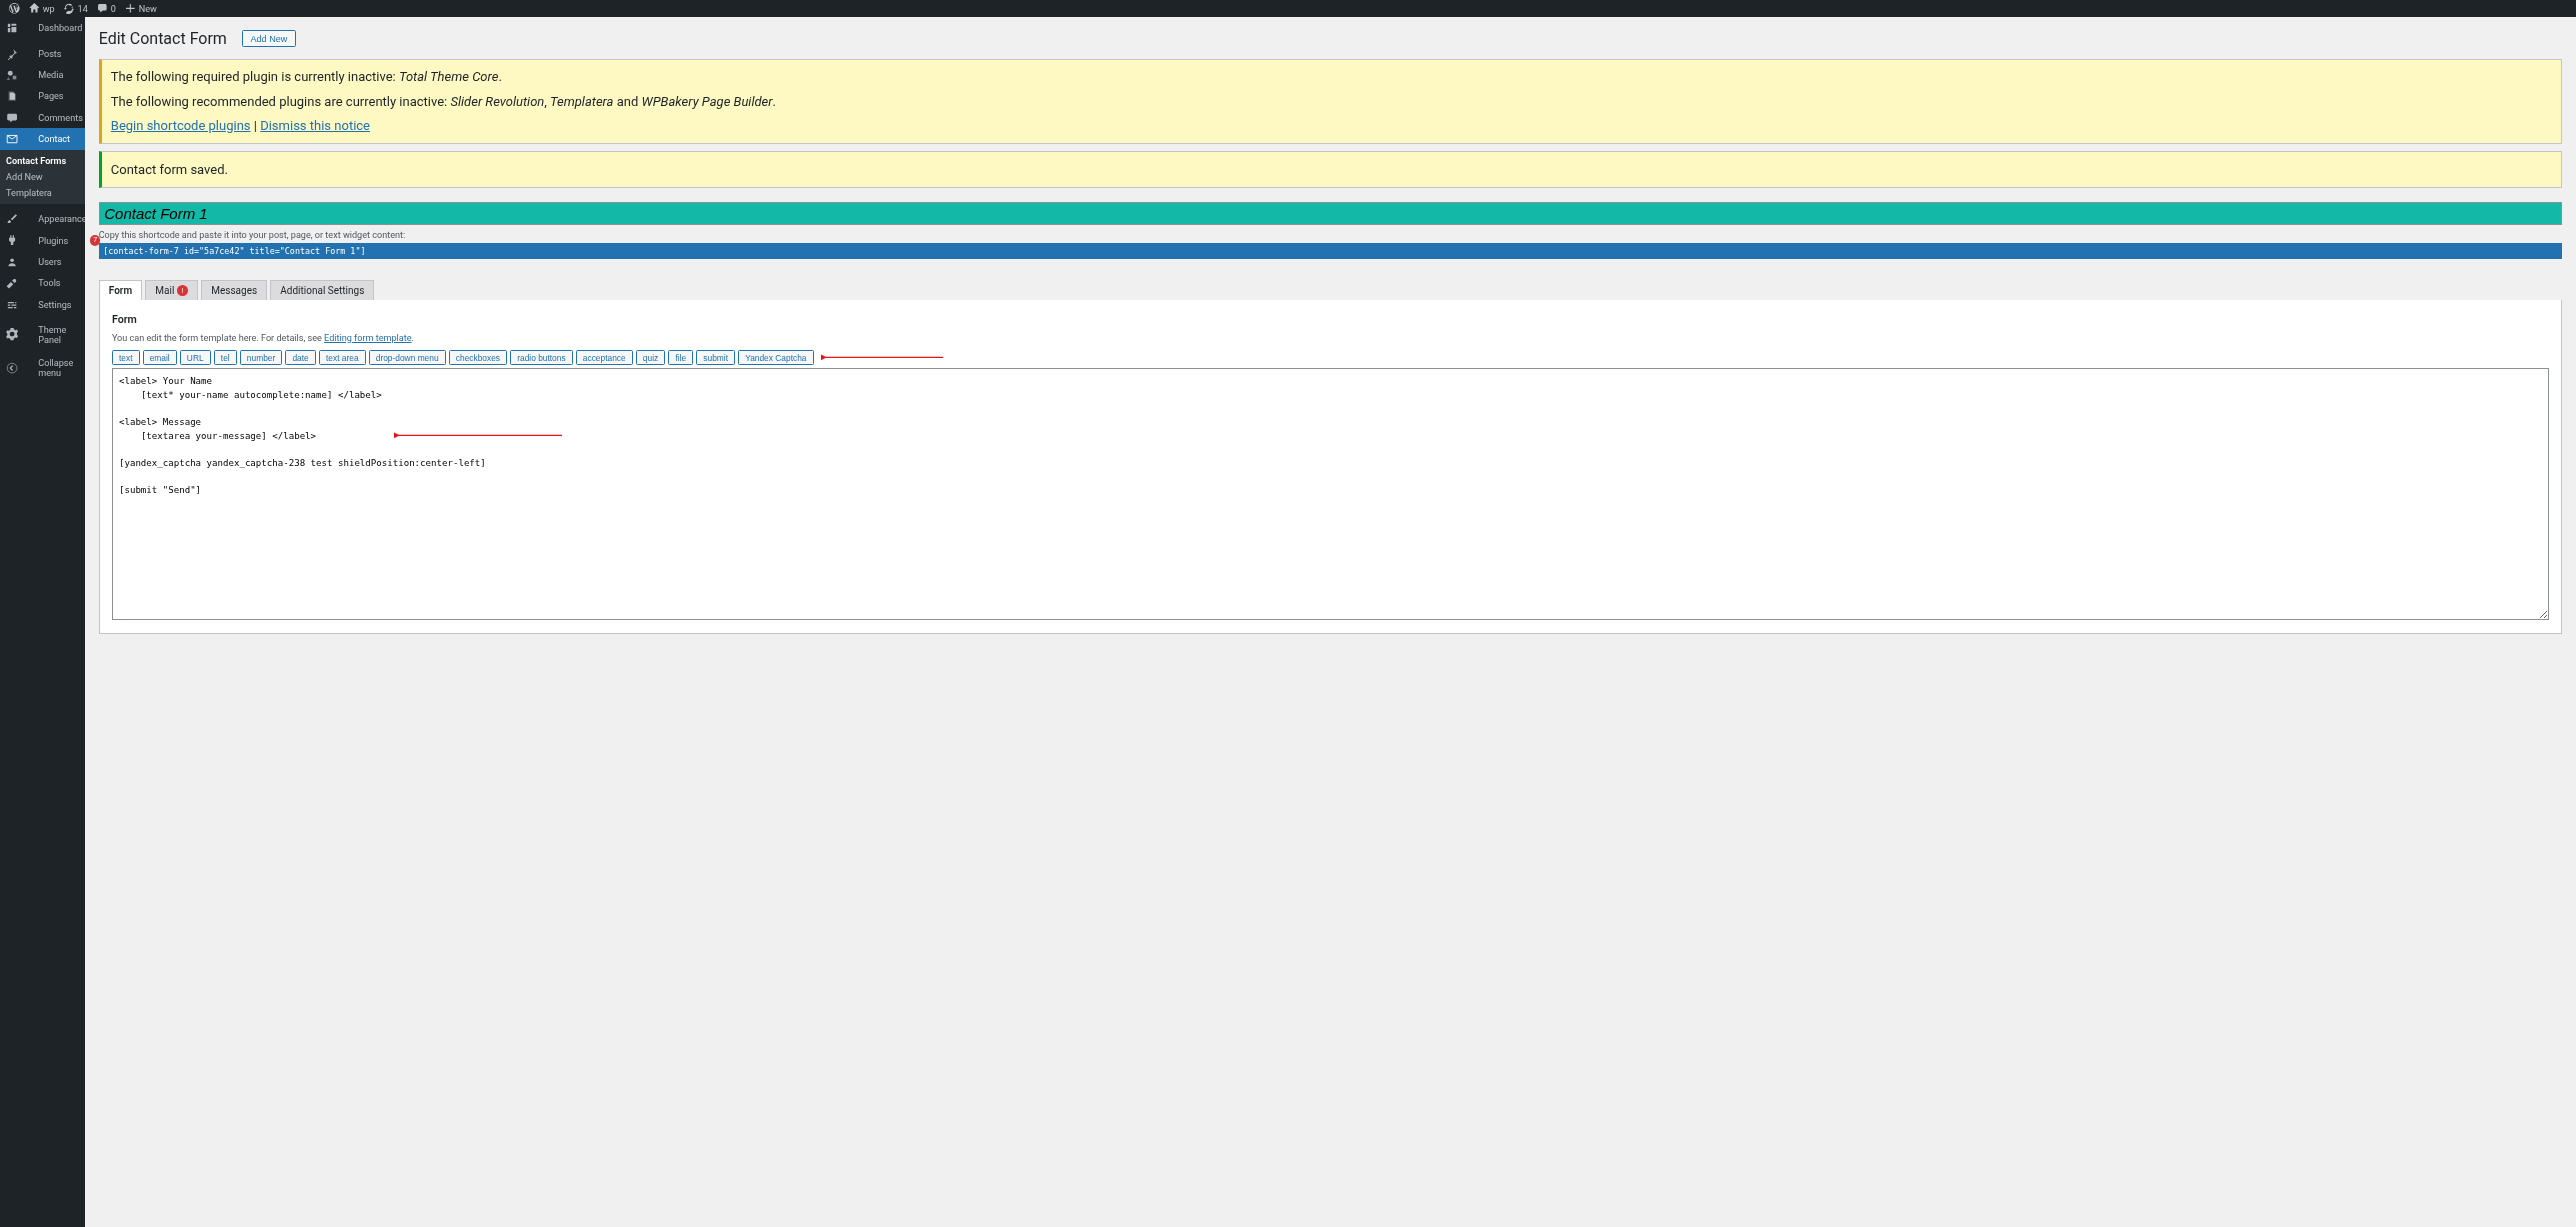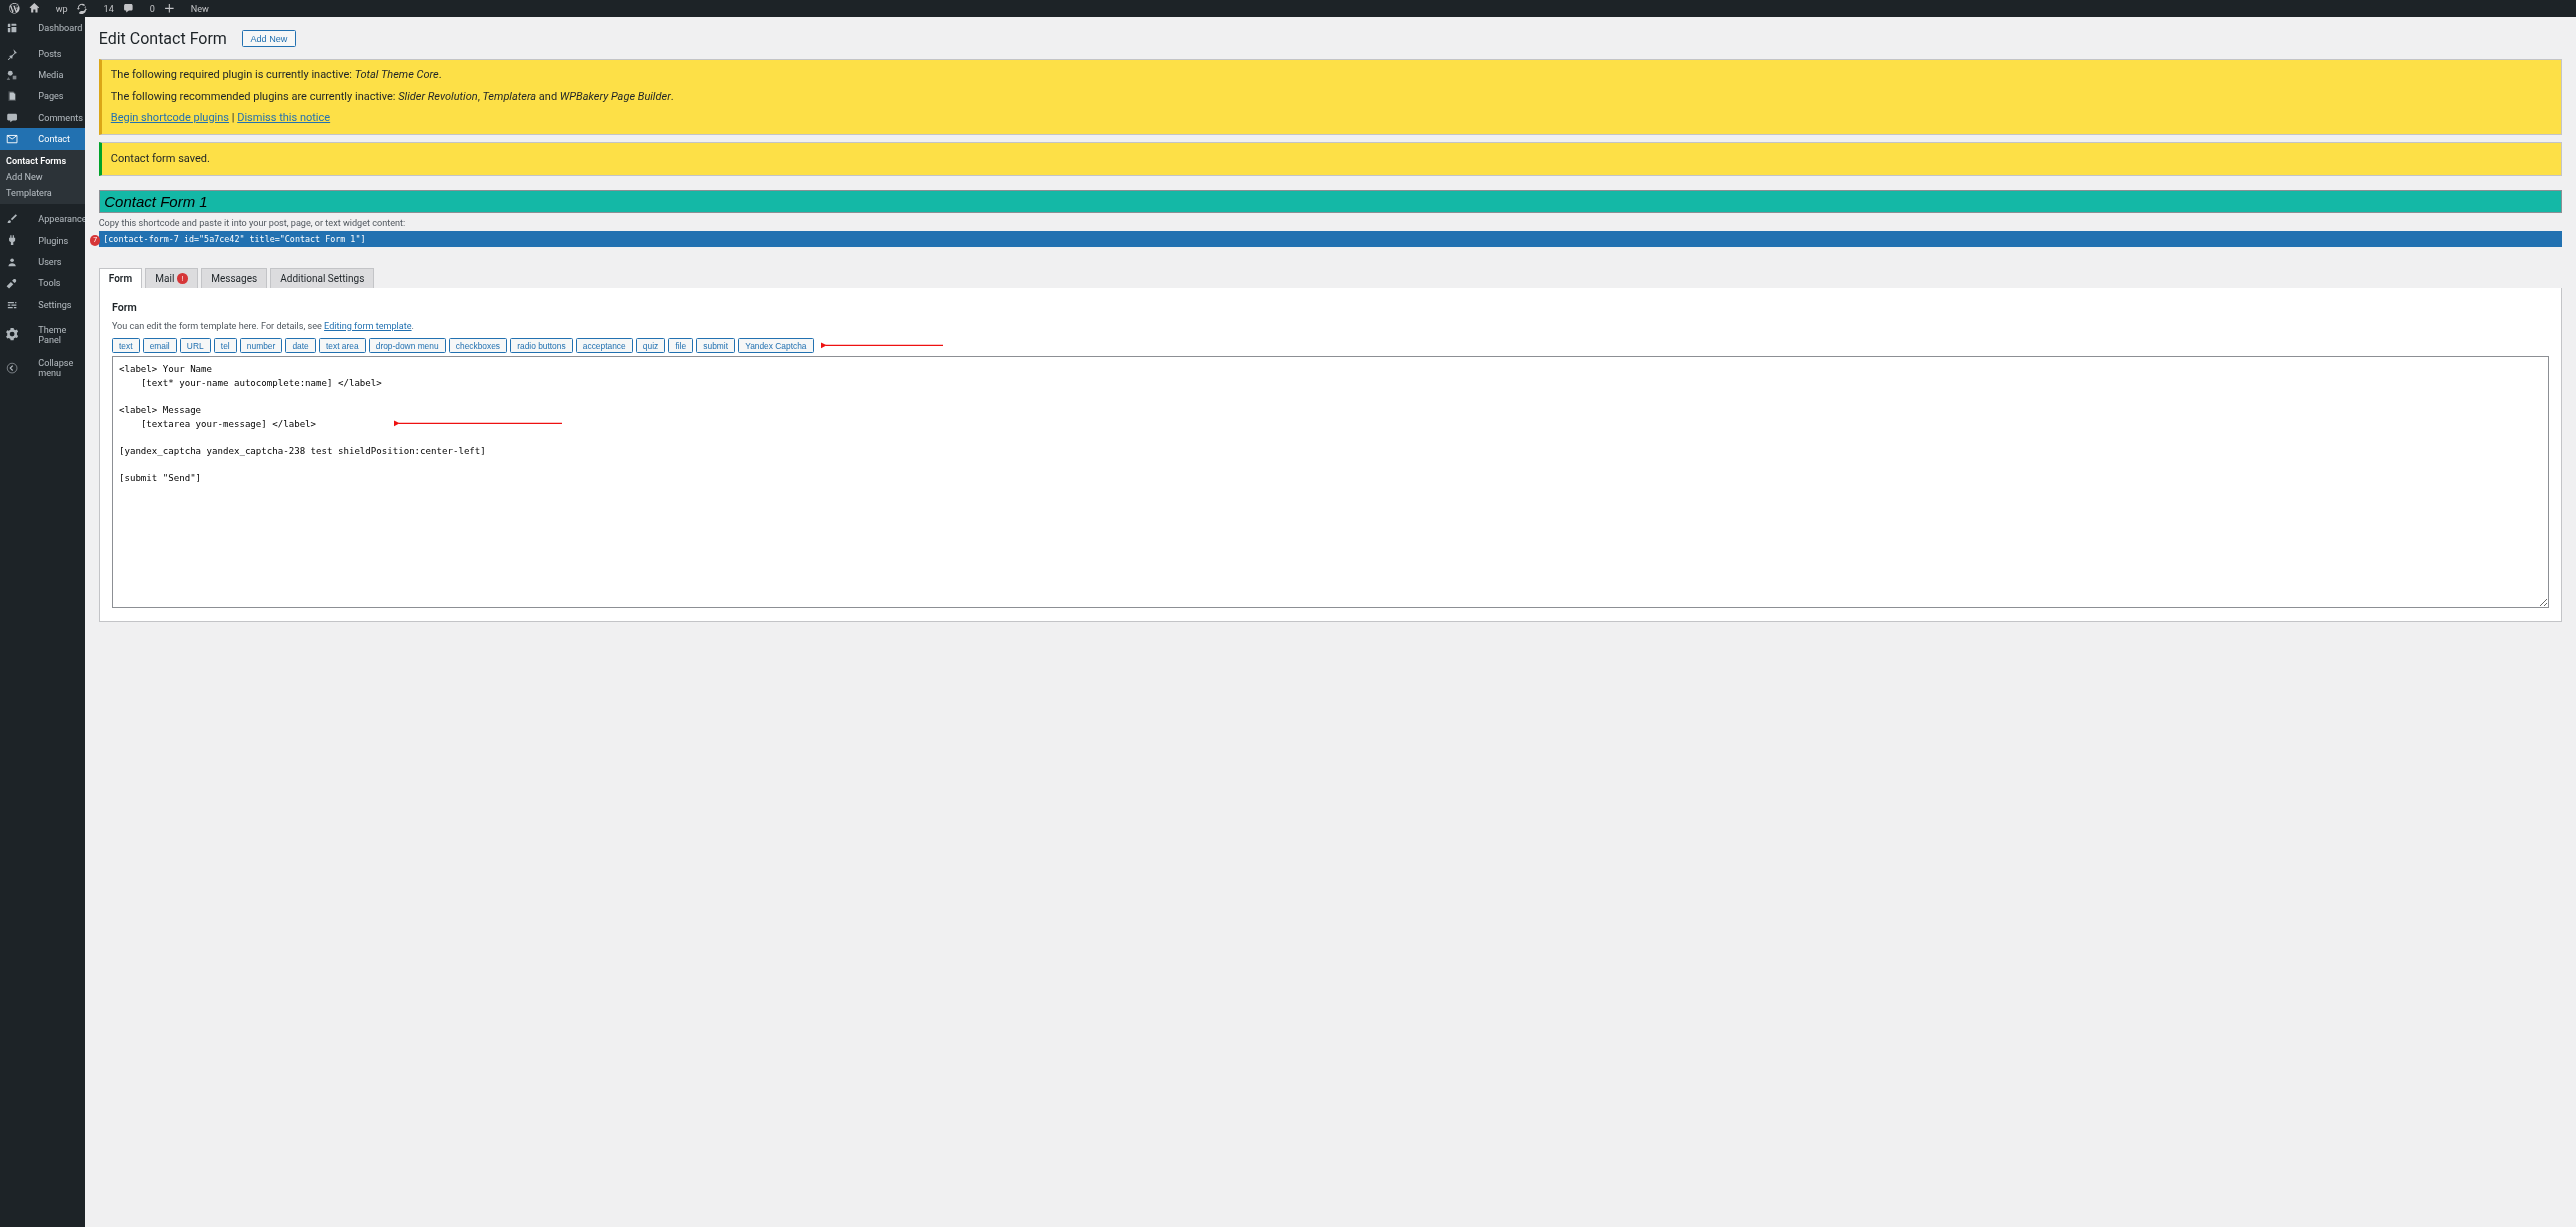--- a/index.html
+++ b/index.html
@@ -1,37 +1,37 @@
 <!DOCTYPE html>
 <html style="font-size:12.2px"><head>
 <meta charset="utf-8">
 <style>
   * { box-sizing: border-box; margin: 0; padding: 0; }
   body { font-family: -apple-system, BlinkMacSystemFont, "Segoe UI", Roboto, sans-serif; font-size: 10px; color: #3c434a; background: #f0f0f1; }
   
   .adminbar { height: 17px; background: #1d2327; color: #c3c4c7; display: flex; align-items: center; padding: 0 4.6px; font-size: 9.1px; }
-  .adminbar .ab-item { display: flex; align-items: center; gap: 16px; padding: 0 4.6px; cursor: pointer; }
+  .adminbar .ab-item { display: flex; align-items: center; gap: 3px; padding: 0 4.6px; cursor: pointer; }
   .ab-icon { width: 10.7px; height: 10.7px; display: inline-flex; align-items: center; justify-content: center; }
   
   .wrap { display: flex; min-height: calc(100vh - 17px); }
   .sidebar { width: 85px; background: #1d2327; color: #c3c4c7; flex: none; font-size: 9.1px; }
   .menu-item { display: flex; align-items: center; gap: 20px; padding: 4.6px 6.1px; cursor: pointer; color: rgba(240,246,252,.7); position:relative; }
   .menu-item.current { background: #2271b1; color: #fff; }
   .menu-item.current::after { content:""; position:absolute; right:-6.1px; top:50%; transform:translateY(-50%); border:6.1px solid transparent; border-right-color:#f0f0f1; }
   .menu-icon { width: 12.2px; height: 12.2px; display: inline-flex; align-items: center; justify-content: center; flex:none; }
   .submenu { background: #2c3338; padding: 3px 0; }
   .submenu .sub-item { padding: 3px 6.1px; cursor: pointer; color: rgba(240,246,252,.7); font-size: 9.1px; }
   .submenu .sub-item.current { color: #fff; font-weight: 600; }
   .badge { display:inline-block; background:#d63638; color:#fff; border-radius:6.9px; font-size:6.9px; line-height:10.7px; min-width:10.7px; text-align:center; padding:0 3px; margin-left:1.5px;}
   
   .main { flex: 1; padding: 7.6px 13.7px 0 13.7px; color:#1d2327; min-width:0;}
   .heading-row { display: flex; align-items: center; gap: 15px; margin: 4.6px 0 10.7px 0; }
   h1 { font-size: 16px; font-weight: 400; color: #1d2327; }
   .btn-outline { border: 0.8px solid #2271b1; color: #2271b1; background: #f6f7f7; padding: 2.3px 7.6px; font-size: 9.1px; border-radius: 1.5px; cursor: pointer; }
-  .notice { background: #fde047; border: 0.8px solid #c3c4c7; border-left-width: 3px; padding: 7.6px 9.1px; margin-bottom: 7.6px; font-size: 11px; line-height:1.5; }
+  .notice { background: #fef9c3; border: 0.8px solid #c3c4c7; border-left-width: 3px; padding: 7.6px 9.1px; margin-bottom: 7.6px; font-size: 13px; line-height:1.5; }
   .notice.warn { border-left-color: #dba617; }
   .notice.ok { border-left-color: #00a32a; }
   .notice a { color: #2271b1; cursor:pointer; text-decoration:underline;}
   .shortcode-help { font-size: 9.1px; color: #50575e; margin: 4.6px 0 3px 0; }
   .shortcode-code { background: #2271b1; color: #fff; padding: 3px 4.6px; font-family: Consolas, Monaco, monospace; font-size: 8.4px; }
   .tabs { display: flex; gap: 0; margin-top: 21.3px; }
   .tab { padding: 3.8px 9.1px; font-size: 10px; background: #dcdcde; border: 0.8px solid #c3c4c7; border-bottom: none; cursor: pointer; margin-right:3px; display:flex; align-items:center; gap:3px;}
   .tab.active { background: #fff; font-weight: 600; }
   .tab .alert-dot { width:10.7px; height:10.7px; border-radius:50%; background:#d63638; color:#fff; font-size:6.9px; display:inline-flex; align-items:center; justify-content:center;}
   .panel { background: #fff; border: 0.8px solid #c3c4c7; padding: 10.7px; border-top:none; }

